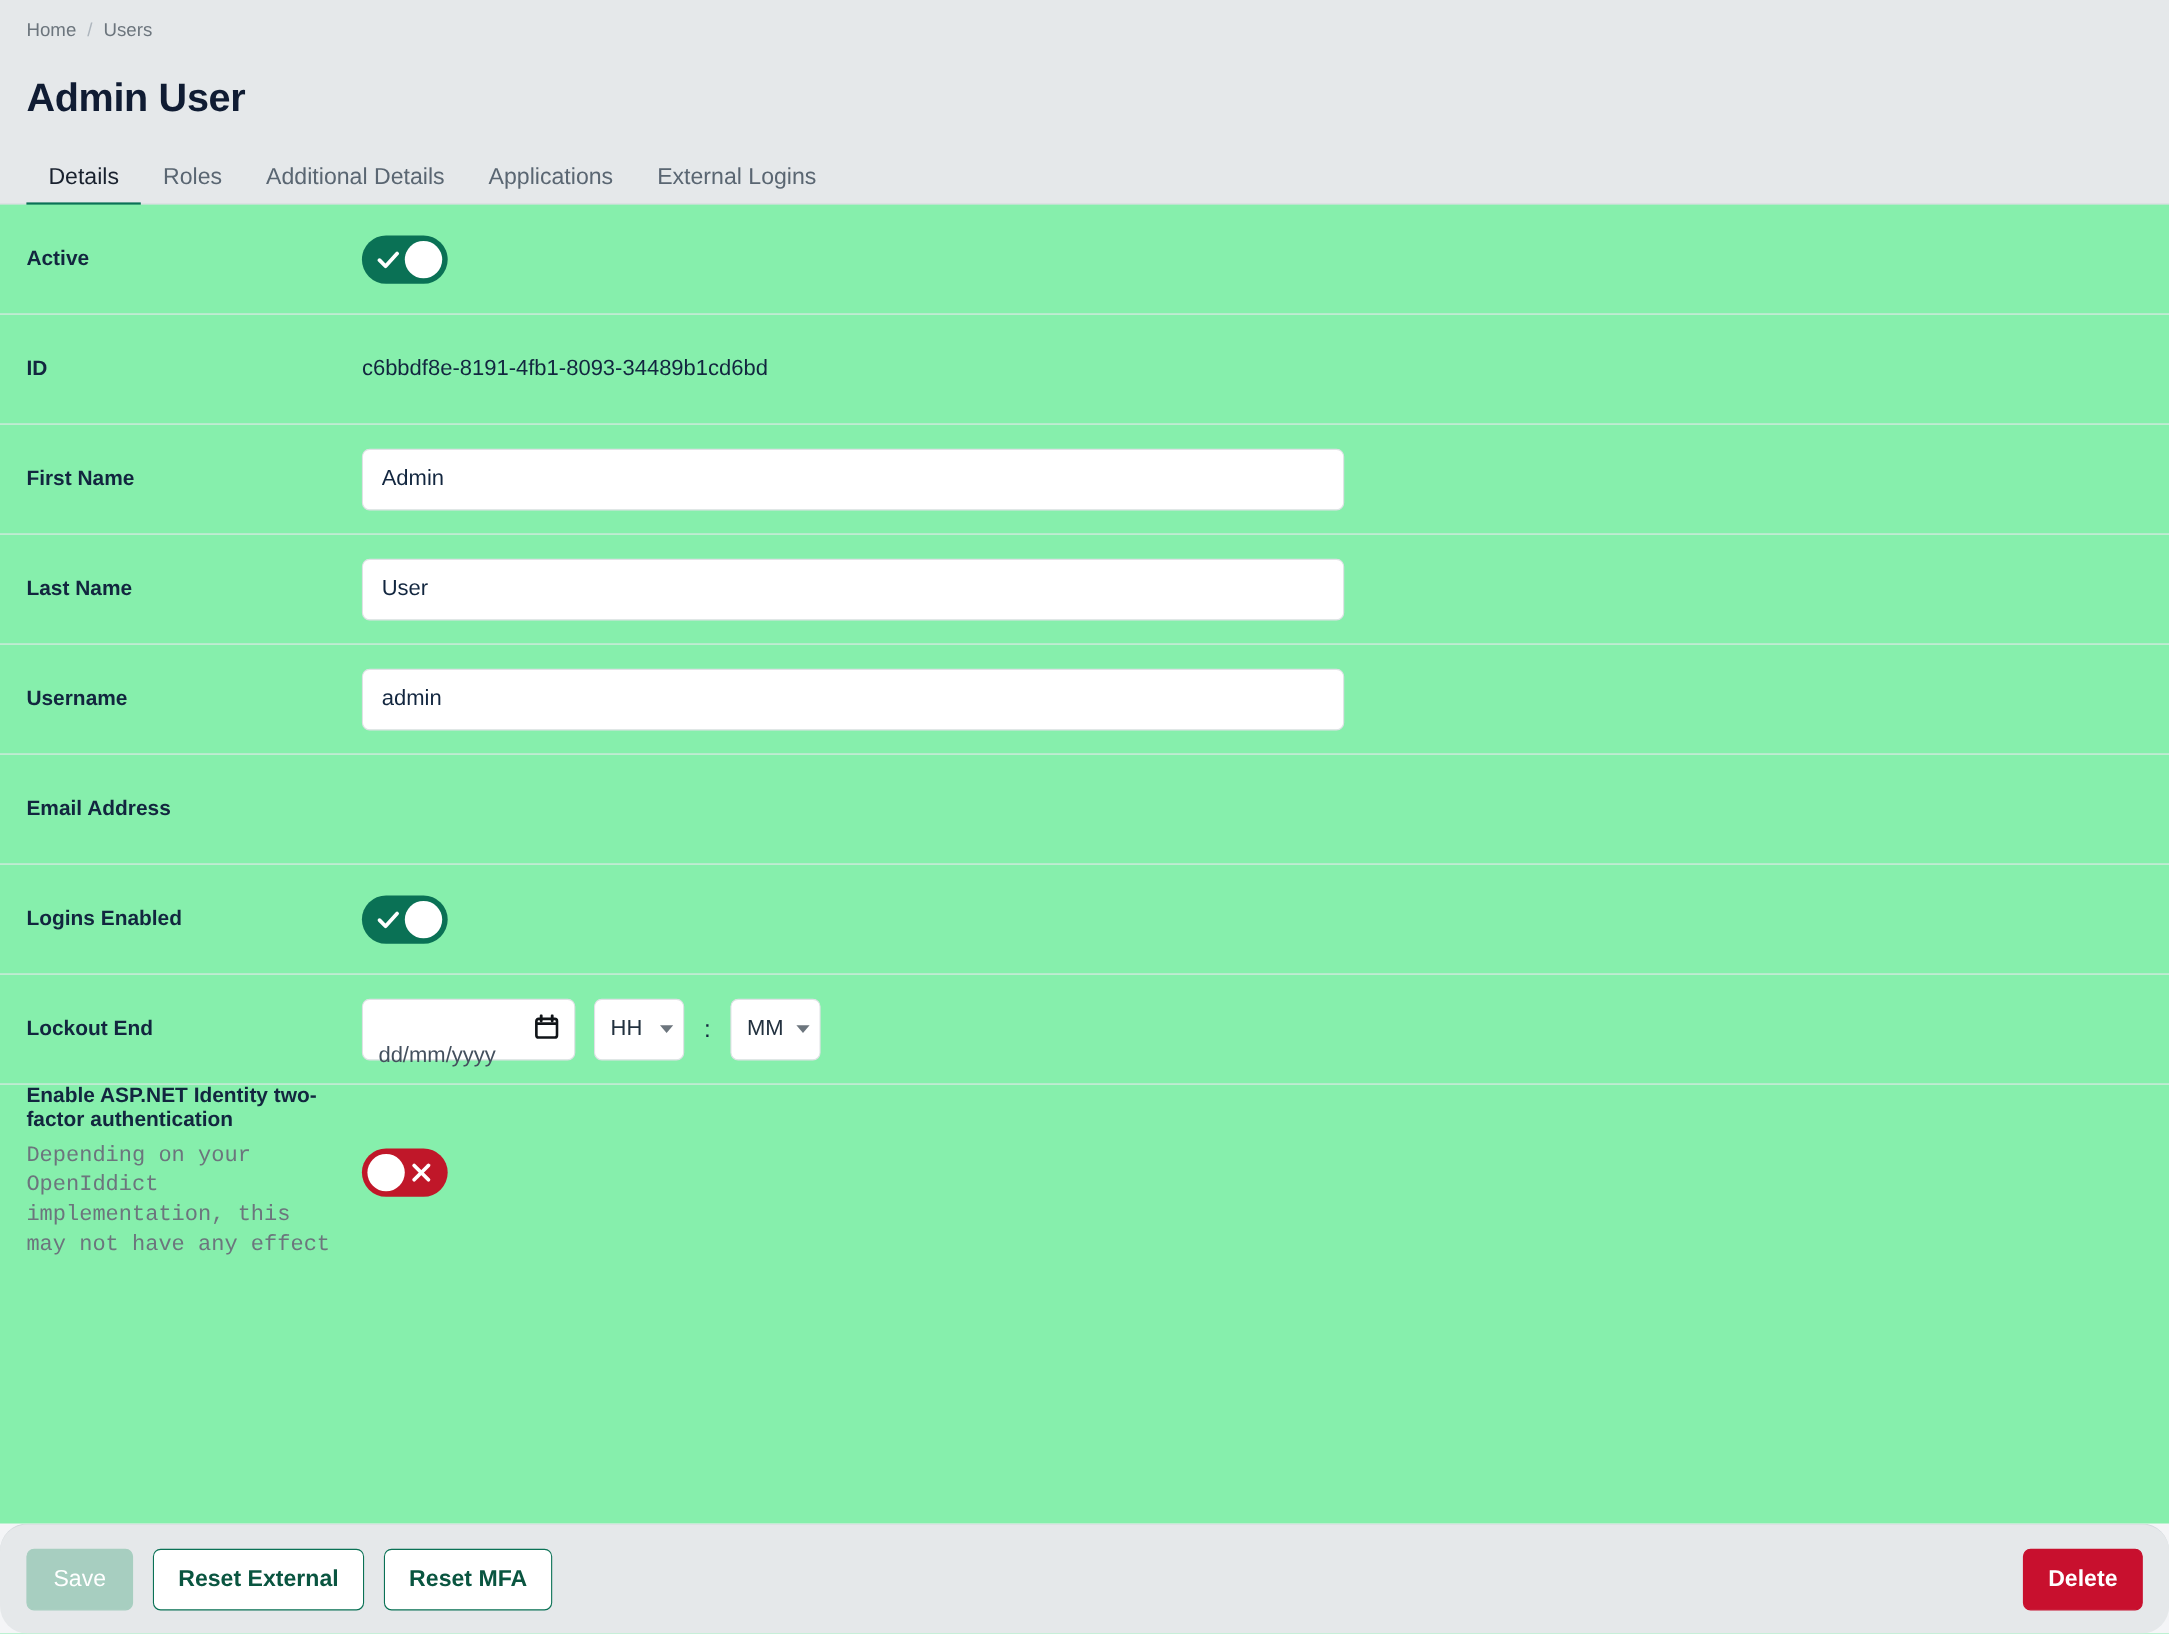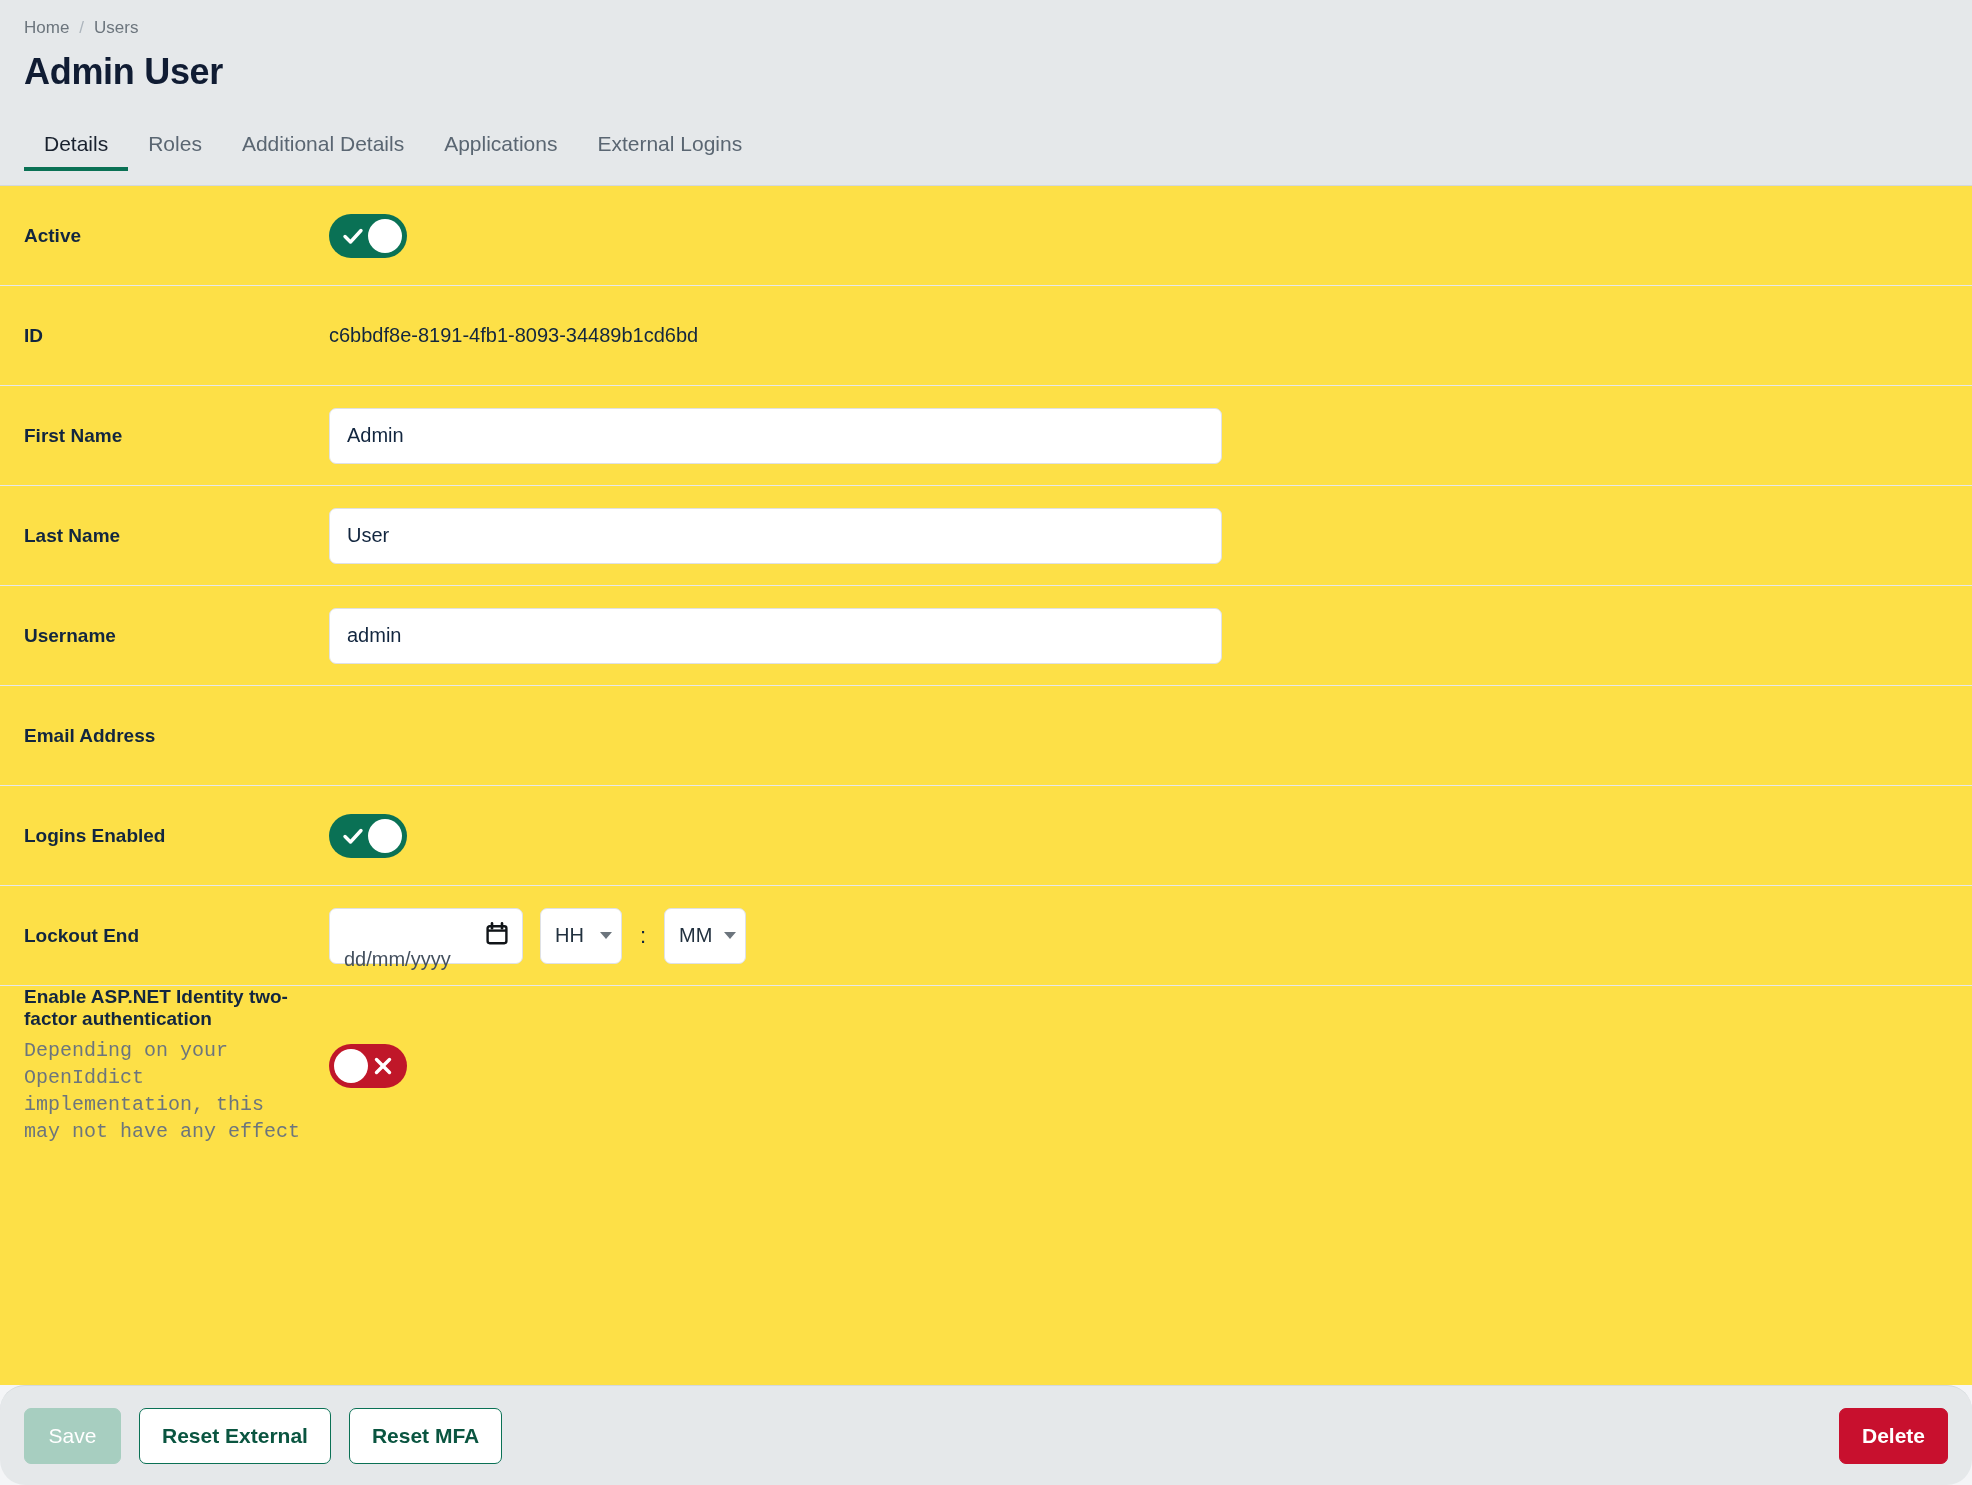--- a/index.html
+++ b/index.html
@@ -45,21 +45,21 @@
   }
   .breadcrumb a,
   .breadcrumb .crumb {
     color: #6c757d;
     text-decoration: none;
   }
   .breadcrumb .sep { color: #adb5bd; }
 
   .page-title {
     padding-left: 24px;
-    margin-top: 12px;
+    margin-top: 29px;
     font-size: 36px;
     font-weight: 700;
     letter-spacing: -0.3px;
     color: #101c33;
     line-height: 1.1;
   }
 
   .tabs {
     display: flex;
     align-items: flex-end;
@@ -78,21 +78,21 @@
     white-space: nowrap;
   }
   .tab.active {
     color: #19212e;
     border-bottom-color: #0a7155;
   }
 
   
   .content {
     flex: 1 1 auto;
-    background: #fde047;
+    background: #86efac;
     overflow: hidden;
     padding: 0;
   }
 
   .row {
     display: flex;
     align-items: center;
     padding: 0 46px 0 24px;
     border-bottom: 1px solid #e6e8eb;
     min-height: 100px;

